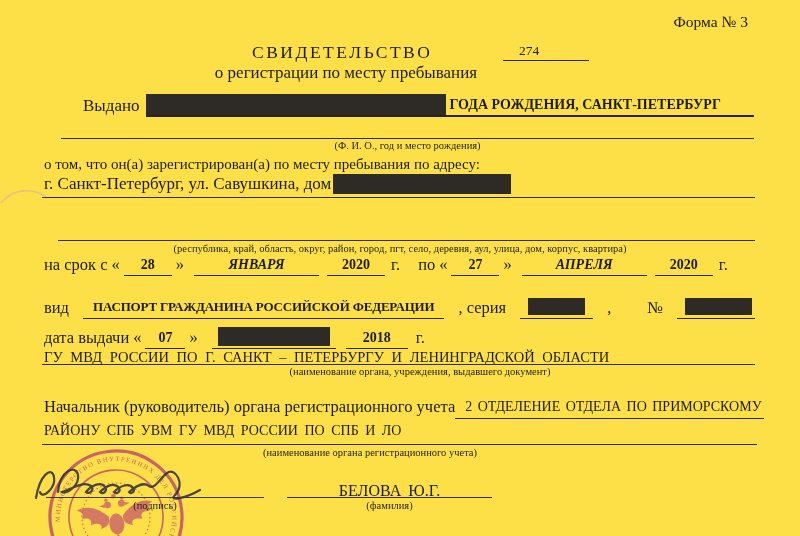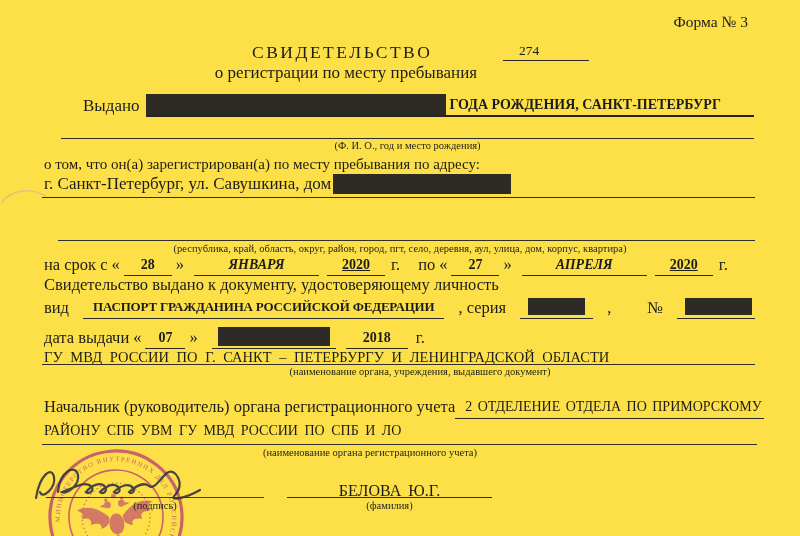--- a/index.html
+++ b/index.html
@@ -32,21 +32,21 @@
   .red-address{width:178px;height:20px;margin-left:2px;}
   .address-line{top:197px;left:42px;width:713px;}
   .blank-line{top:240px;left:58px;width:697px;}
   .addr-caption{top:243px;left:45px;width:710px;}
 
   .period-row{top:255px;left:44px;display:flex;align-items:flex-end;font-size:16.5px;white-space:nowrap;}
   .fillval{font-weight:bold;font-size:14px;text-align:center;border-bottom:1.5px solid #2a2a2a;padding-bottom:2px;}
   .quote{padding:0 4px 1px 4px;}
   .w-day{width:48px;}
   .w-month{width:125px;margin:0 6px;font-style:italic;}
-  .w-year{width:58px;margin:0 6px 0 2px;text-decoration:underline;}
+  .w-year{width:58px;margin:0 6px 0 2px;}
   .gdot{padding-bottom:1px;}
   .po-label{margin-left:18px;padding-bottom:1px;}
 
   .identity-intro{top:275px;left:44px;font-size:16.5px;}
   .vid-row{top:298px;left:44px;width:711px;display:flex;align-items:flex-end;font-size:16.5px;gap:14px;}
   .doc-type{font-weight:bold;font-size:13px;letter-spacing:-0.2px;border-bottom:1.5px solid #2a2a2a;padding:0 10px 3px 10px;white-space:nowrap;}
   .series-seg{border-bottom:1.5px solid #2a2a2a;padding:0 8px 3px 8px;display:flex;align-items:flex-end;}
   .red-series{width:57px;height:17px;}
   .num-label{margin-left:22px;padding-bottom:1px;}
   .num-seg{flex:1;border-bottom:1.5px solid #2a2a2a;padding:0 0 3px 8px;display:flex;align-items:flex-end;}
@@ -121,21 +121,20 @@
     <span class="gdot">г.</span>
     <span class="po-label">по</span>
     <span class="quote">«</span>
     <span class="fillval w-day">27</span>
     <span class="quote">»</span>
     <span class="fillval w-month">АПРЕЛЯ</span>
     <span class="fillval w-year">2020</span>
     <span class="gdot">г.</span>
   </div>
 
-  <div class="abs identity-intro">Свидетельство выдано к документу, удостоверяющему личность</div>
 
   <div class="abs vid-row">
     <span class="gdot">вид</span>
     <span class="doc-type">ПАСПОРТ ГРАЖДАНИНА РОССИЙСКОЙ ФЕДЕРАЦИИ</span>
     <span class="gdot">, серия</span>
     <span class="series-seg">
       <span class="redaction red-series"></span>
     </span>
     <span class="gdot">,</span>
     <span class="num-label gdot">№</span>

